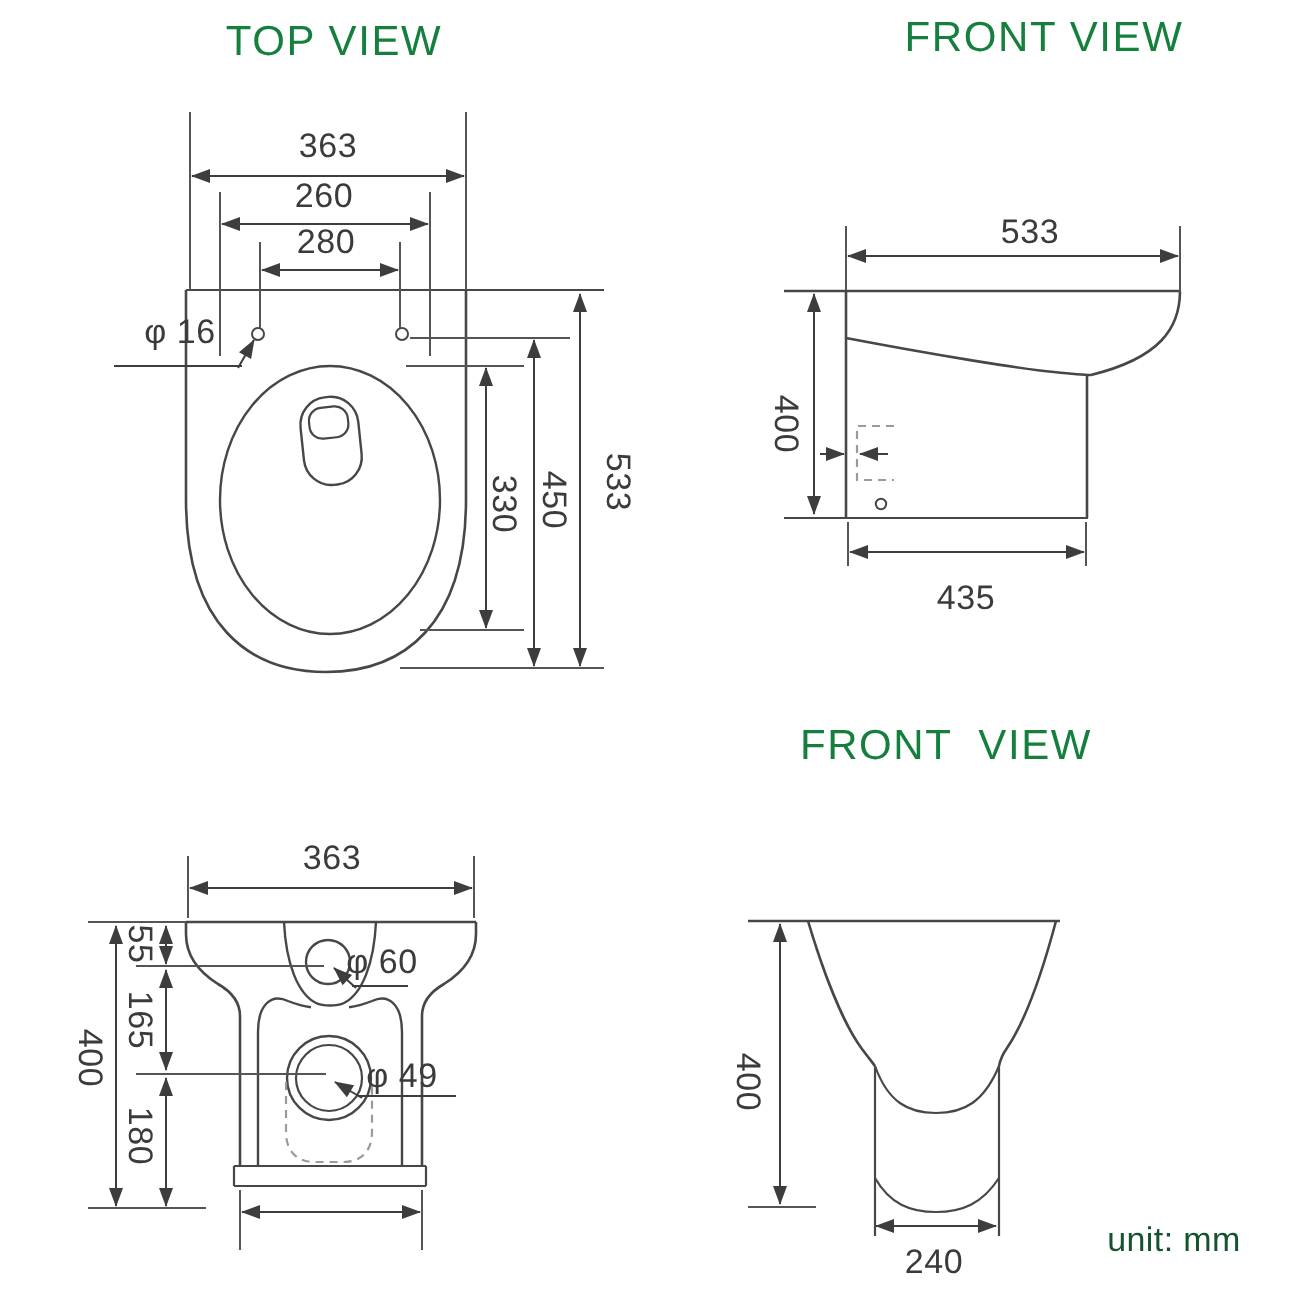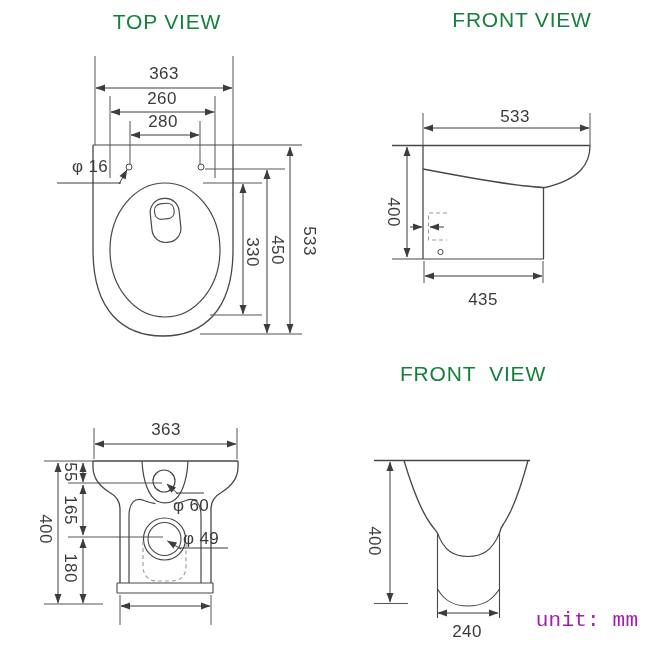--- a/index.html
+++ b/index.html
@@ -12,21 +12,21 @@
     position:absolute;color:#3b3b3b;white-space:pre;
     transform:translate(-50%,-50%);
     font-size:17px;letter-spacing:.3px;line-height:1;
   }
   .lbl.v{transform:translate(-50%,-50%) rotate(90deg);}
   .title{
     position:absolute;color:#15803d;white-space:pre;
     transform:translate(-50%,-50%);
     font-size:21px;font-weight:400;letter-spacing:.8px;line-height:1;
   }
-  .unit{font-size:21px;color:#a21caf;letter-spacing:.2px;font-family:Liberation Mono, monospace;}
+  .unit{font-size:17px;color:#14532d;letter-spacing:.2px;}
 </style>
 </head>
 <body>
 
 <div id="canvas">
 
   <svg id="drawing" width="650" height="650" viewBox="0 0 650 650">
     <defs>
       <marker id="ah" viewBox="0 0 10 8" refX="9.5" refY="4" markerWidth="10" markerHeight="8" orient="auto-start-reverse" markerUnits="userSpaceOnUse">
         <path d="M0.5,0.5 L10,4 L0.5,7.5 Z" fill="#3d3d3d"></path>
@@ -136,21 +136,21 @@
 
   <div class="lbl" style="left:515px;top:116px;">533</div>
   <div class="lbl v" style="left:393px;top:212px;">400</div>
   <div class="lbl" style="left:483px;top:299px;">435</div>
 
   <div class="lbl" style="left:166px;top:429px;">363</div>
   <div class="lbl v" style="left:70px;top:472px;">55</div>
   <div class="lbl v" style="left:70px;top:510px;">165</div>
   <div class="lbl v" style="left:70px;top:568px;">180</div>
   <div class="lbl v" style="left:45px;top:529px;">400</div>
-  <div class="lbl" style="left:191px;top:505px;">φ 60</div>
+  <div class="lbl" style="left:191px;top:481px;">φ 60</div>
   <div class="lbl" style="left:201px;top:538px;">φ 49</div>
   <div class="lbl" style="left:165px;top:621px;margin-top:48px;">255</div>
 
   <div class="lbl v" style="left:374px;top:541px;">400</div>
   <div class="lbl" style="left:467px;top:631px;">240</div>
 
   <div class="lbl unit" style="left:587px;top:620px;">unit: mm</div>
 </div>
 
 </body></html>

